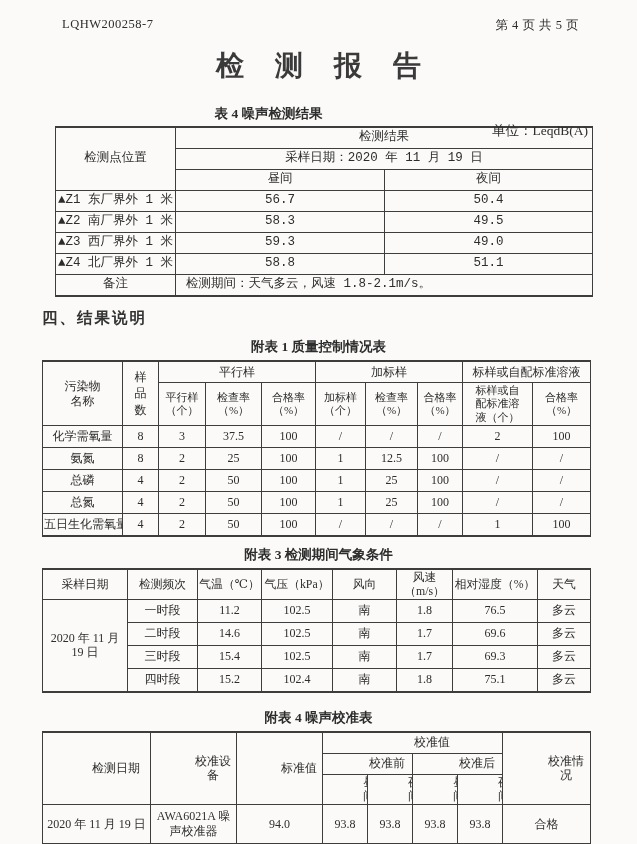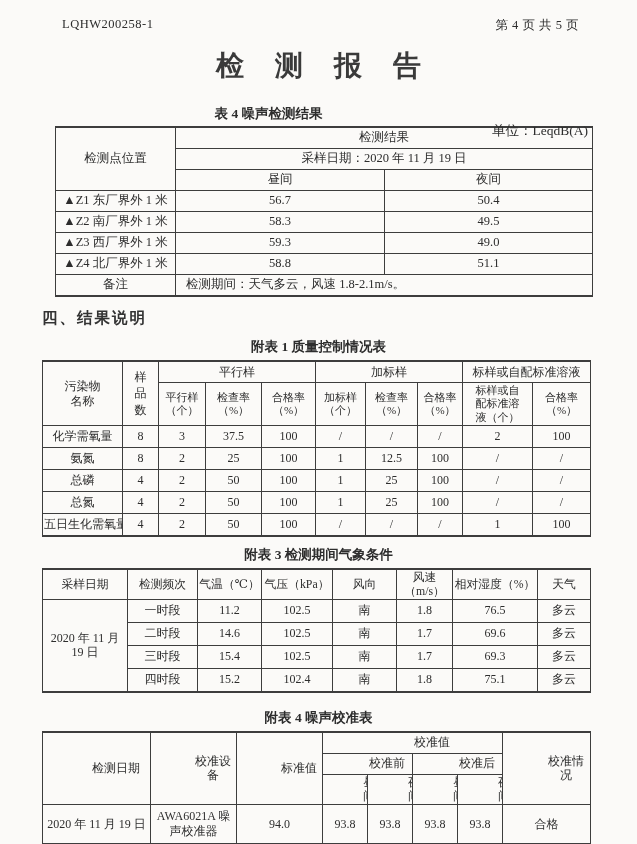--- a/index.html
+++ b/index.html
@@ -46,21 +46,21 @@
     position:relative;
     width:537px; margin:20px 0 0 55px;
     height:18px; font-size:13.5px;
   }
   .t4-caption {
     position:absolute; left:0; right:110px;
     text-align:center; font-weight:bold;
   }
   .t4-unit { position:absolute; right:4px; font-weight:normal;margin-top:17px; }
   table.t4 { width:537px; margin:3px 0 0 55px; }
-  .t4 td { font-size:12.5px; height:20px; }
+  .t4 td { font-size:12.5px; height:20px;font-family:Liberation Mono, monospace; }
   .t4 tr.hdr td { height:20px; }
   .t4 td.remark { text-align:left; padding-left:10px; }
   
   .section-heading {
     margin:11px 0 0 42px;
     font-size:15.5px; font-weight:bold; letter-spacing:2px;
     color:#333;
   }
   
   .caption {
@@ -85,21 +85,21 @@
   .a4 tr.hdr td { height:20px;padding-left:40px; }
   .a4 tr.data td { height:38px; }
   .nowrap { white-space:nowrap; }
 </style>
 </head>
 <body>
 
 <div class="page">
 
   <div class="doc-header">
-    <span>LQHW200258-1</span>
+    <span>LQHW200258-7</span>
     <span>第 4 页 共 5 页</span>
   </div>
 
   <div class="title">检 测 报 告</div>
 
   <div class="t4-caption-row">
     <span class="t4-caption">表 4  噪声检测结果</span>
     <span class="t4-unit">单位：LeqdB(A)</span>
   </div>
 

